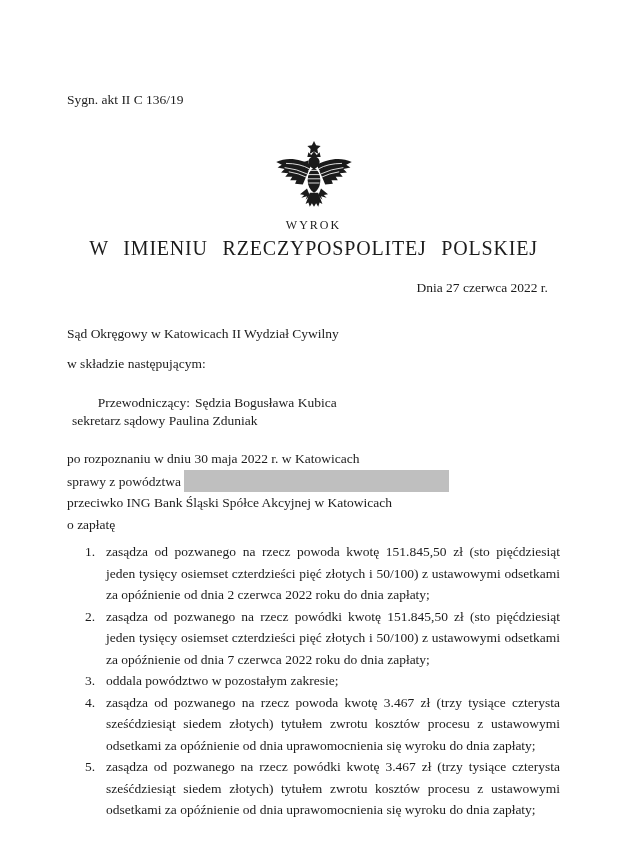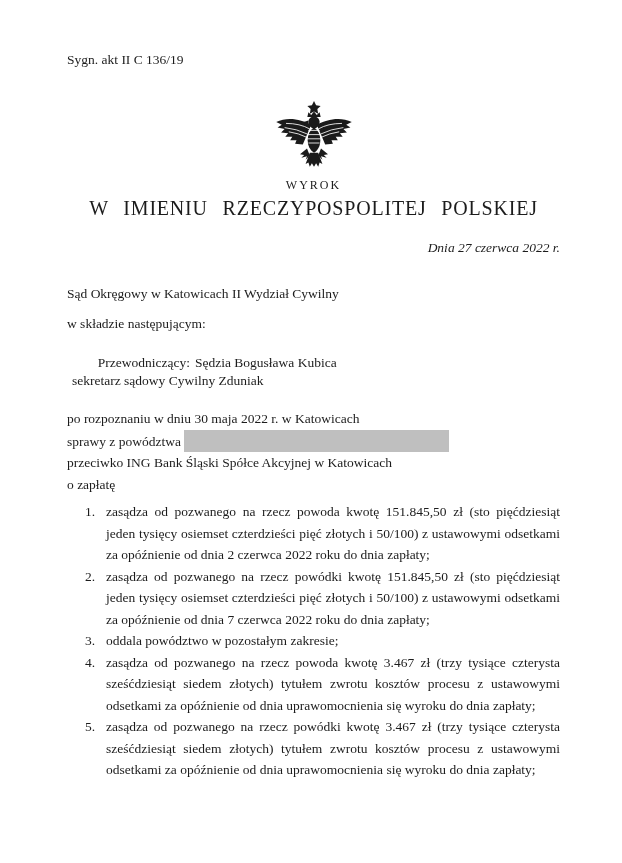--- a/index.html
+++ b/index.html
@@ -10,21 +10,21 @@
   .page {
     position: relative;
     width: 622px;
     height: 863px;
     box-sizing: border-box;
     background: #ffffff;
     color: #1c1c1c;
     font-family: "Liberation Serif", serif;
     font-size: 13.5px;
     line-height: 21.5px;
-    padding: 49px 62px 0 67px;
+    padding: 89px 62px 0 67px;
     overflow: hidden;
   }
   .case-number {
     text-align: left;
     white-space: nowrap;
   }
   .emblem-wrap {
     margin-top: 30px;
     text-align: center;
     height: 70px;
@@ -40,22 +40,22 @@
   .doc-subtitle {
     margin-top: 2px;
     text-align: center;
     font-size: 20px;
     line-height: 22px;
     letter-spacing: 0.8px;
     word-spacing: 0.45em;
   }
   .date-line {
     margin-top: 18px;
+    margin-right: 12px;
     text-align: right;
-    font-style: italic;
   }
   .court-name { margin-top: 25px; }
   .panel-intro { margin-top: 8px; }
   .panel {
     margin-top: 20px;
     line-height: 17.5px;
   }
   .panel-row { display: flex; }
   .panel-label {
     width: 123px;
@@ -122,21 +122,21 @@
 
   <p class="court-name">Sąd Okręgowy w Katowicach II Wydział Cywilny</p>
   <p class="panel-intro">w składzie następującym:</p>
 
   <div class="panel">
     <div class="panel-row">
       <span class="panel-label">Przewodniczący:</span>
       <span class="panel-value">Sędzia Bogusława Kubica</span>
     </div>
     <div class="panel-row">
-      <span class="panel-value">sekretarz sądowy Cywilny Zduniak</span>
+      <span class="panel-value">sekretarz sądowy Paulina Zduniak</span>
     </div>
   </div>
 
   <p class="hearing-line">po rozpoznaniu w dniu 30 maja 2022 r. w Katowicach</p>
 
   <p class="plaintiff-line"><span>sprawy z powództwa</span><span class="redaction-box" style="background: rgb(191, 191, 191);"></span></p>
 
   <p class="defendant-line">przeciwko ING Bank Śląski Spółce Akcyjnej w Katowicach</p>
   <p class="subject-line">o zapłatę</p>
 

